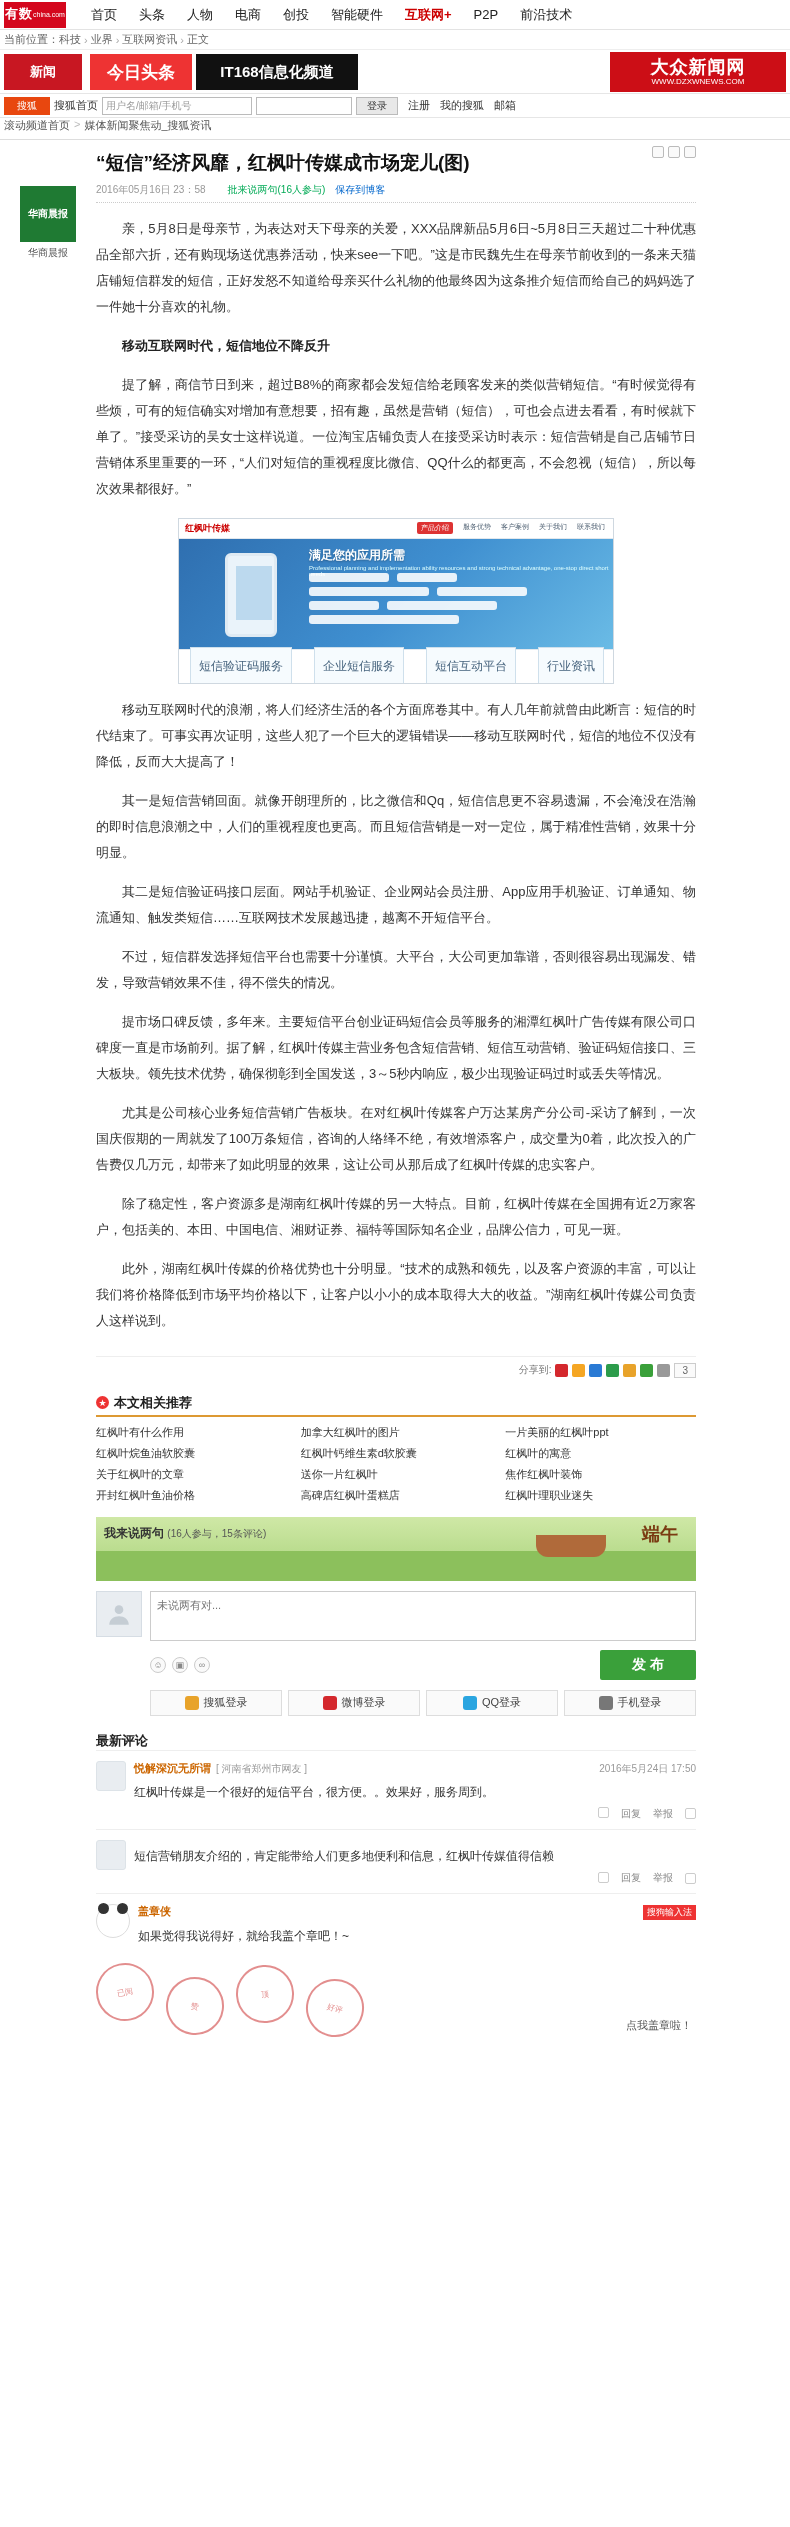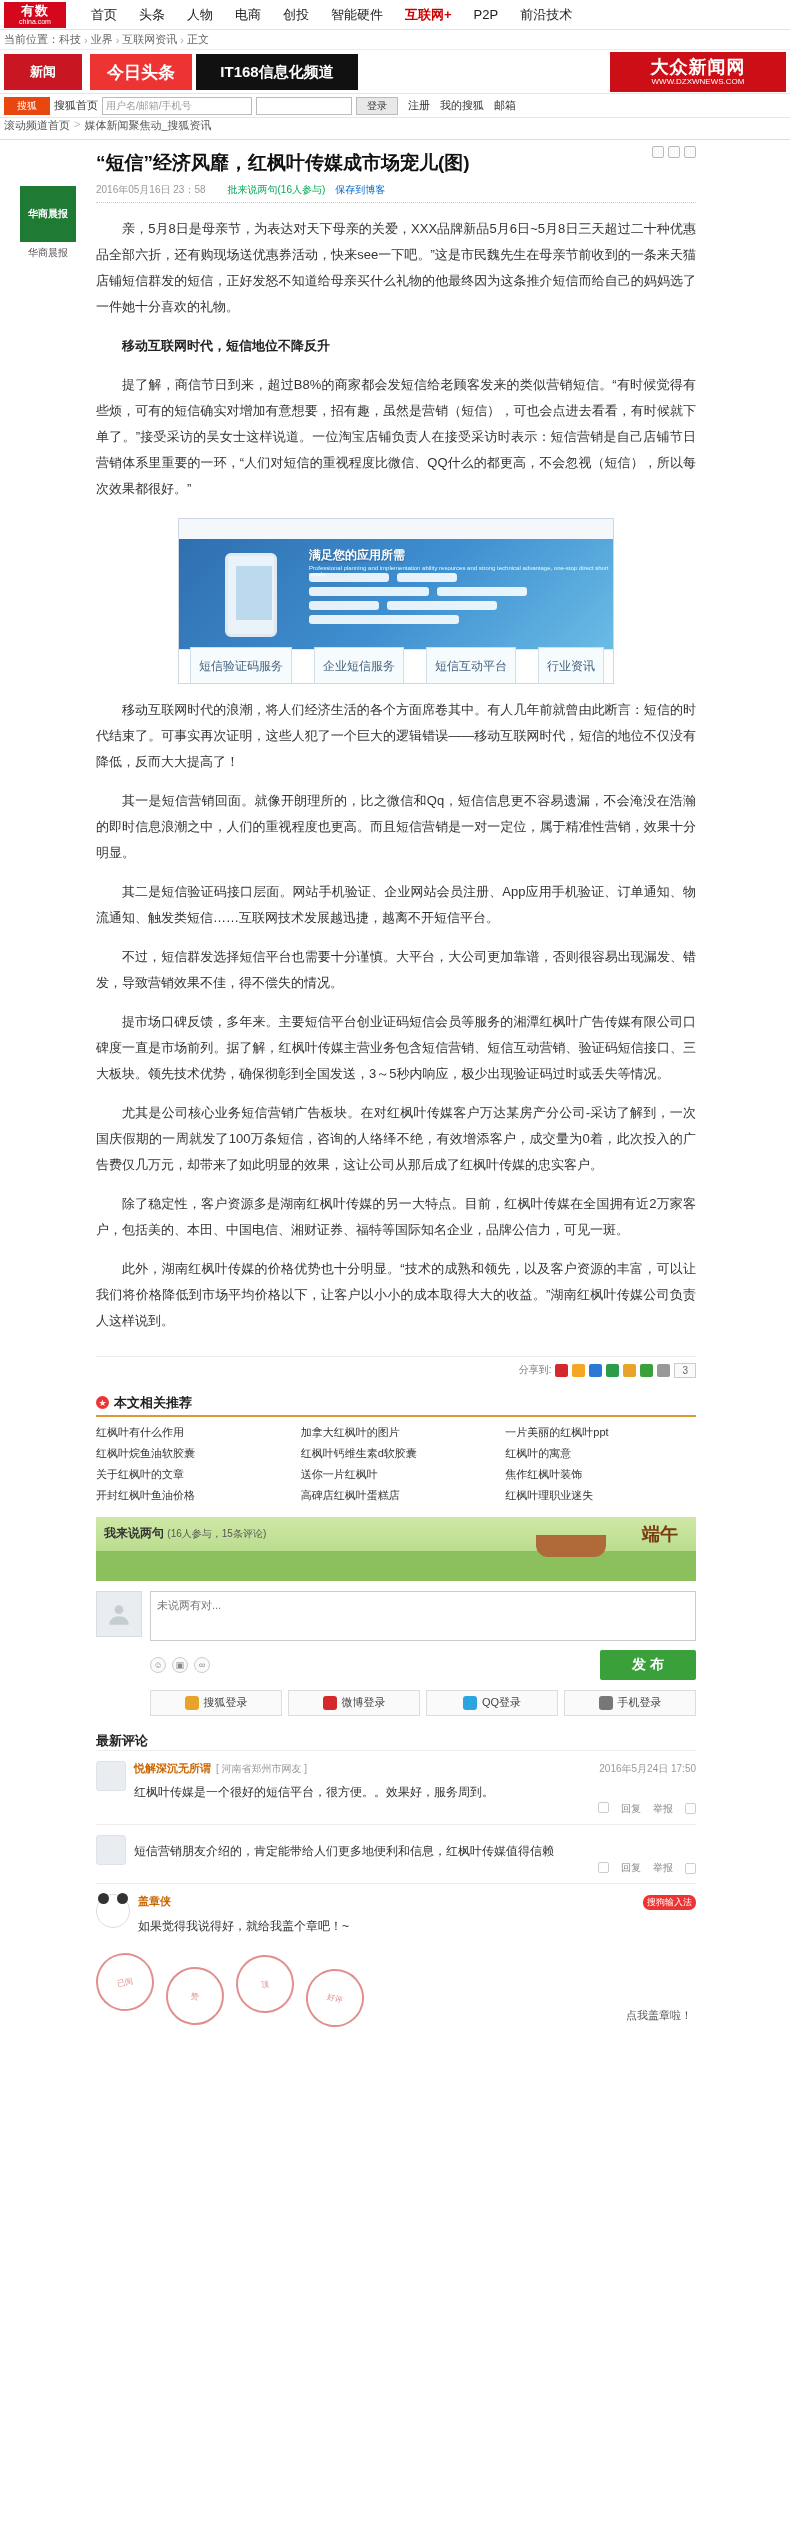--- a/index.html
+++ b/index.html
@@ -17,21 +17,21 @@
   .topbar {
     height: 30px;
     background: #fff;
     display: flex;
     align-items: center;
     border-bottom: 1px solid #e3e3e3;
   }
   .logo {
     width: 62px; height: 26px; margin-left:4px;
     background: #d4071d; color:#fff; font-size:9px;
-    display:flex; flex-direction:column; align-items:center; justify-content:center;
+    display:flex; flex-direction:row; align-items:center; justify-content:center;
     line-height:1.1; font-weight:bold;
   }
   .logo .cn { font-size:13px; letter-spacing:1px;}
   .logo .en { font-size:7px; font-weight:normal;}
   .topnav { display:flex; align-items:center; margin-left:14px; }
   .topnav a {
     color:#222; text-decoration:none; font-size:13px;
     padding: 0 11px; line-height:28px;
   }
   .topnav a.hl { color:#c00; font-weight:bold; }
@@ -255,25 +255,25 @@
 
   .latest-head { margin-top:16px; font-size:13px; color:#222; font-weight:bold;}
   .cmt-item { border-top:1px solid #eee; padding:10px 0 8px 0; display:flex; gap:8px; }
   .cmt-av { width:30px; height:30px; border-radius:3px; background:#e9edf1; border:1px solid #dde3e8; flex:0 0 30px;}
   .cmt-main { flex:1; }
   .cmt-line1 { display:flex; align-items:baseline; font-size:11px; }
   .cmt-user { color:#c60; font-weight:bold; }
   .cmt-loc { color:#999; margin-left:5px; font-size:10px;}
   .cmt-time { margin-left:auto; color:#999; font-size:10px;}
   .cmt-text { font-size:12px; color:#333; margin-top:6px; line-height:1.7;}
-  .cmt-acts { display:flex; align-items:center; gap:12px; justify-content:flex-end; font-size:10px; color:#888; }
+  .cmt-acts { display:flex; align-items:center; gap:12px; justify-content:flex-end; font-size:10px; color:#888; margin-top:5px;}
   .cmt-acts .ic { width:11px;height:11px;border:1px solid #ccc;display:inline-block;border-radius:2px;}
 
   .badge-hot {
-    background:#e33; color:#fff; font-size:9px; padding:1px 4px; border-radius:7px; margin-left:auto;
+    background:#e33; color:#fff; font-size:9px; padding:1px 4px; border-radius:0; margin-left:auto;
   }
 
   
   .panda-row { display:flex; gap:8px; align-items:flex-start; }
   .panda { width:34px;height:34px;border-radius:50%; background:#fff; border:1px solid #ddd; position:relative;}
   .panda:before, .panda:after{
     content:""; position:absolute; width:11px;height:11px;background:#333;border-radius:50%;top:-2px;
   }
   .panda:before{left:1px;} .panda:after{right:1px;}
 
@@ -375,20 +375,30 @@
         <span class="m2">批来说两句(16人参与)</span>
         <span class="m3">保存到博客</span>
       </div>
 
       <div class="art-body">
         <p>亲，5月8日是母亲节，为表达对天下母亲的关爱，XXX品牌新品5月6日~5月8日三天超过二十种优惠品全部六折，还有购现场送优惠券活动，快来see一下吧。”这是市民魏先生在母亲节前收到的一条来天猫店铺短信群发的短信，正好发怒不知道给母亲买什么礼物的他最终因为这条推介短信而给自己的妈妈选了一件她十分喜欢的礼物。</p>
         <p class="sub">移动互联网时代，短信地位不降反升</p>
         <p>提了解，商信节日到来，超过B8%的商家都会发短信给老顾客发来的类似营销短信。“有时候觉得有些烦，可有的短信确实对增加有意想要，招有趣，虽然是营销（短信），可也会点进去看看，有时候就下单了。”接受采访的吴女士这样说道。一位淘宝店铺负责人在接受采访时表示：短信营销是自己店铺节日营销体系里重要的一环，“人们对短信的重视程度比微信、QQ什么的都更高，不会忽视（短信），所以每次效果都很好。”</p>
 
         <div class="figure">
+          <div class="fig-head">
+            <span class="fig-logo">红枫叶传媒</span>
+            <span class="fig-nav">
+              <span class="on">产品介绍</span>
+              <span>服务优势</span>
+              <span>客户案例</span>
+              <span>关于我们</span>
+              <span>联系我们</span>
+            </span>
+          </div>
           <div class="fig-hero">
             <div class="fig-phone"></div>
             <div class="fig-title">满足您的应用所需</div>
             <div class="fig-sub">Professional planning and implementation ability resources and strong technical advantage, one-stop direct short needs</div>
             <div class="fig-bubbles">
               <i style="left:0;top:22px;width:80px;height:9px"></i>
               <i style="left:88px;top:22px;width:60px;height:9px"></i>
               <i style="left:0;top:36px;width:120px;height:9px"></i>
               <i style="left:128px;top:36px;width:90px;height:9px"></i>
               <i style="left:0;top:50px;width:70px;height:9px"></i>

